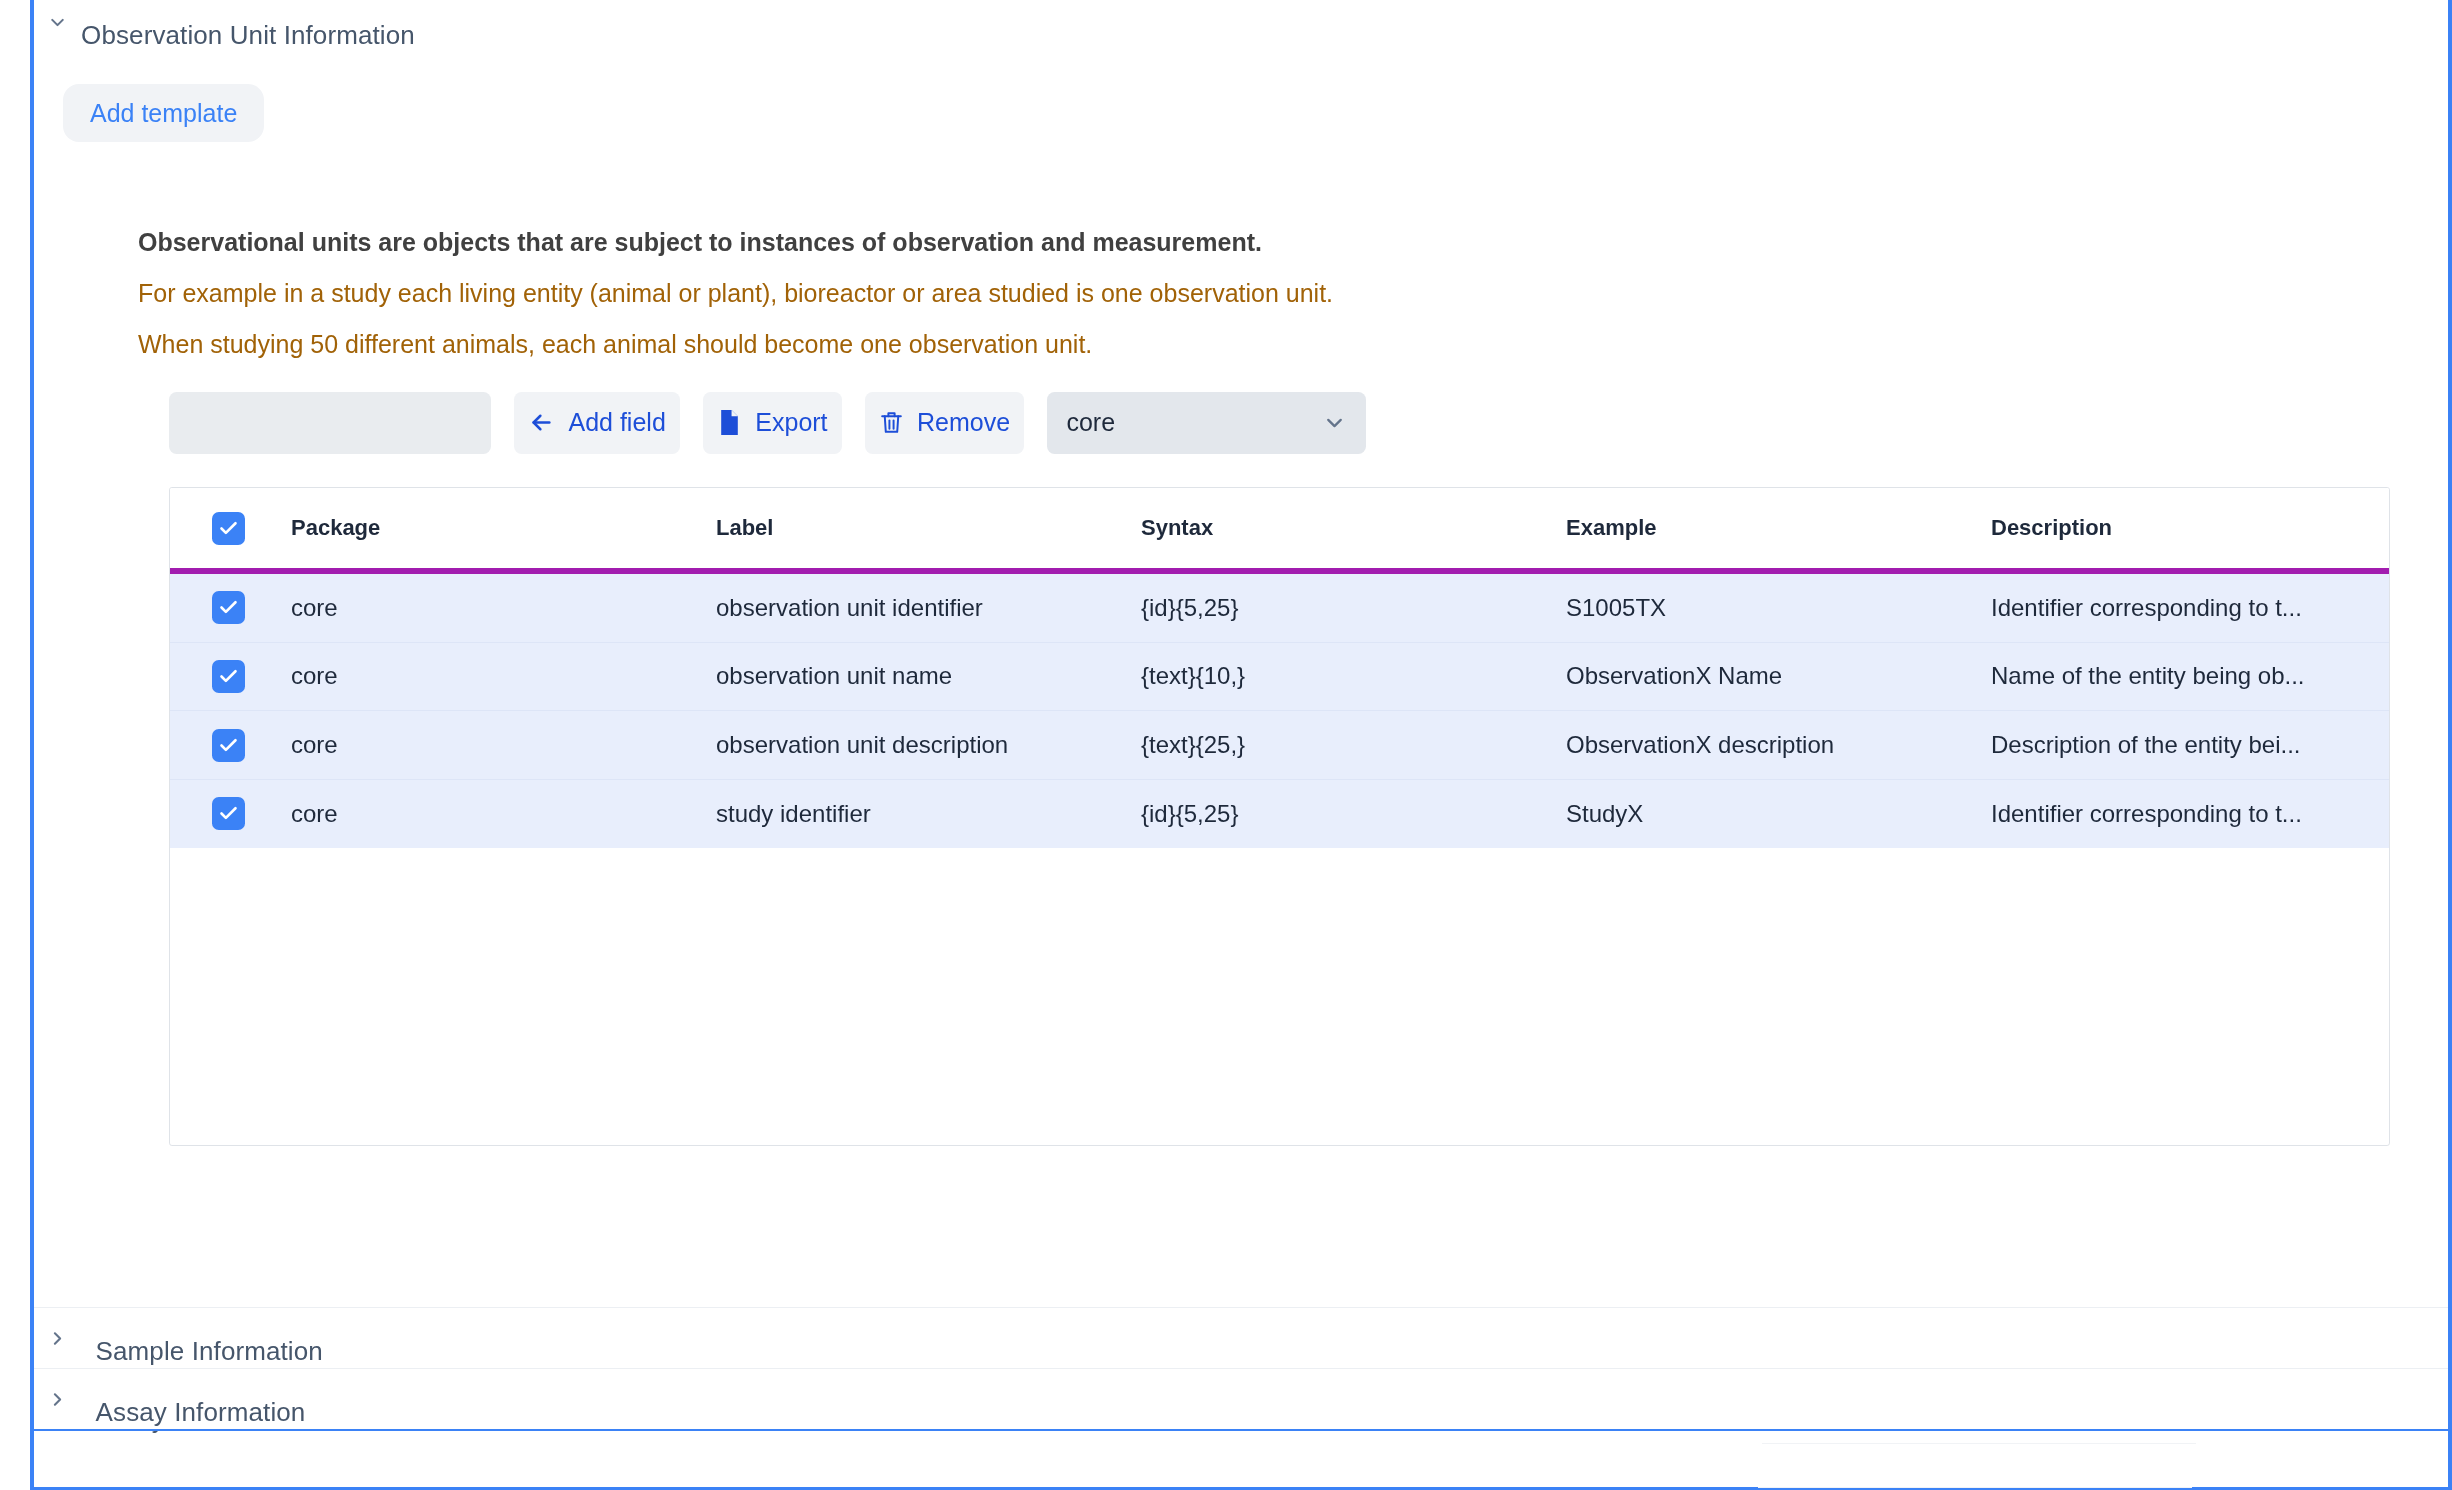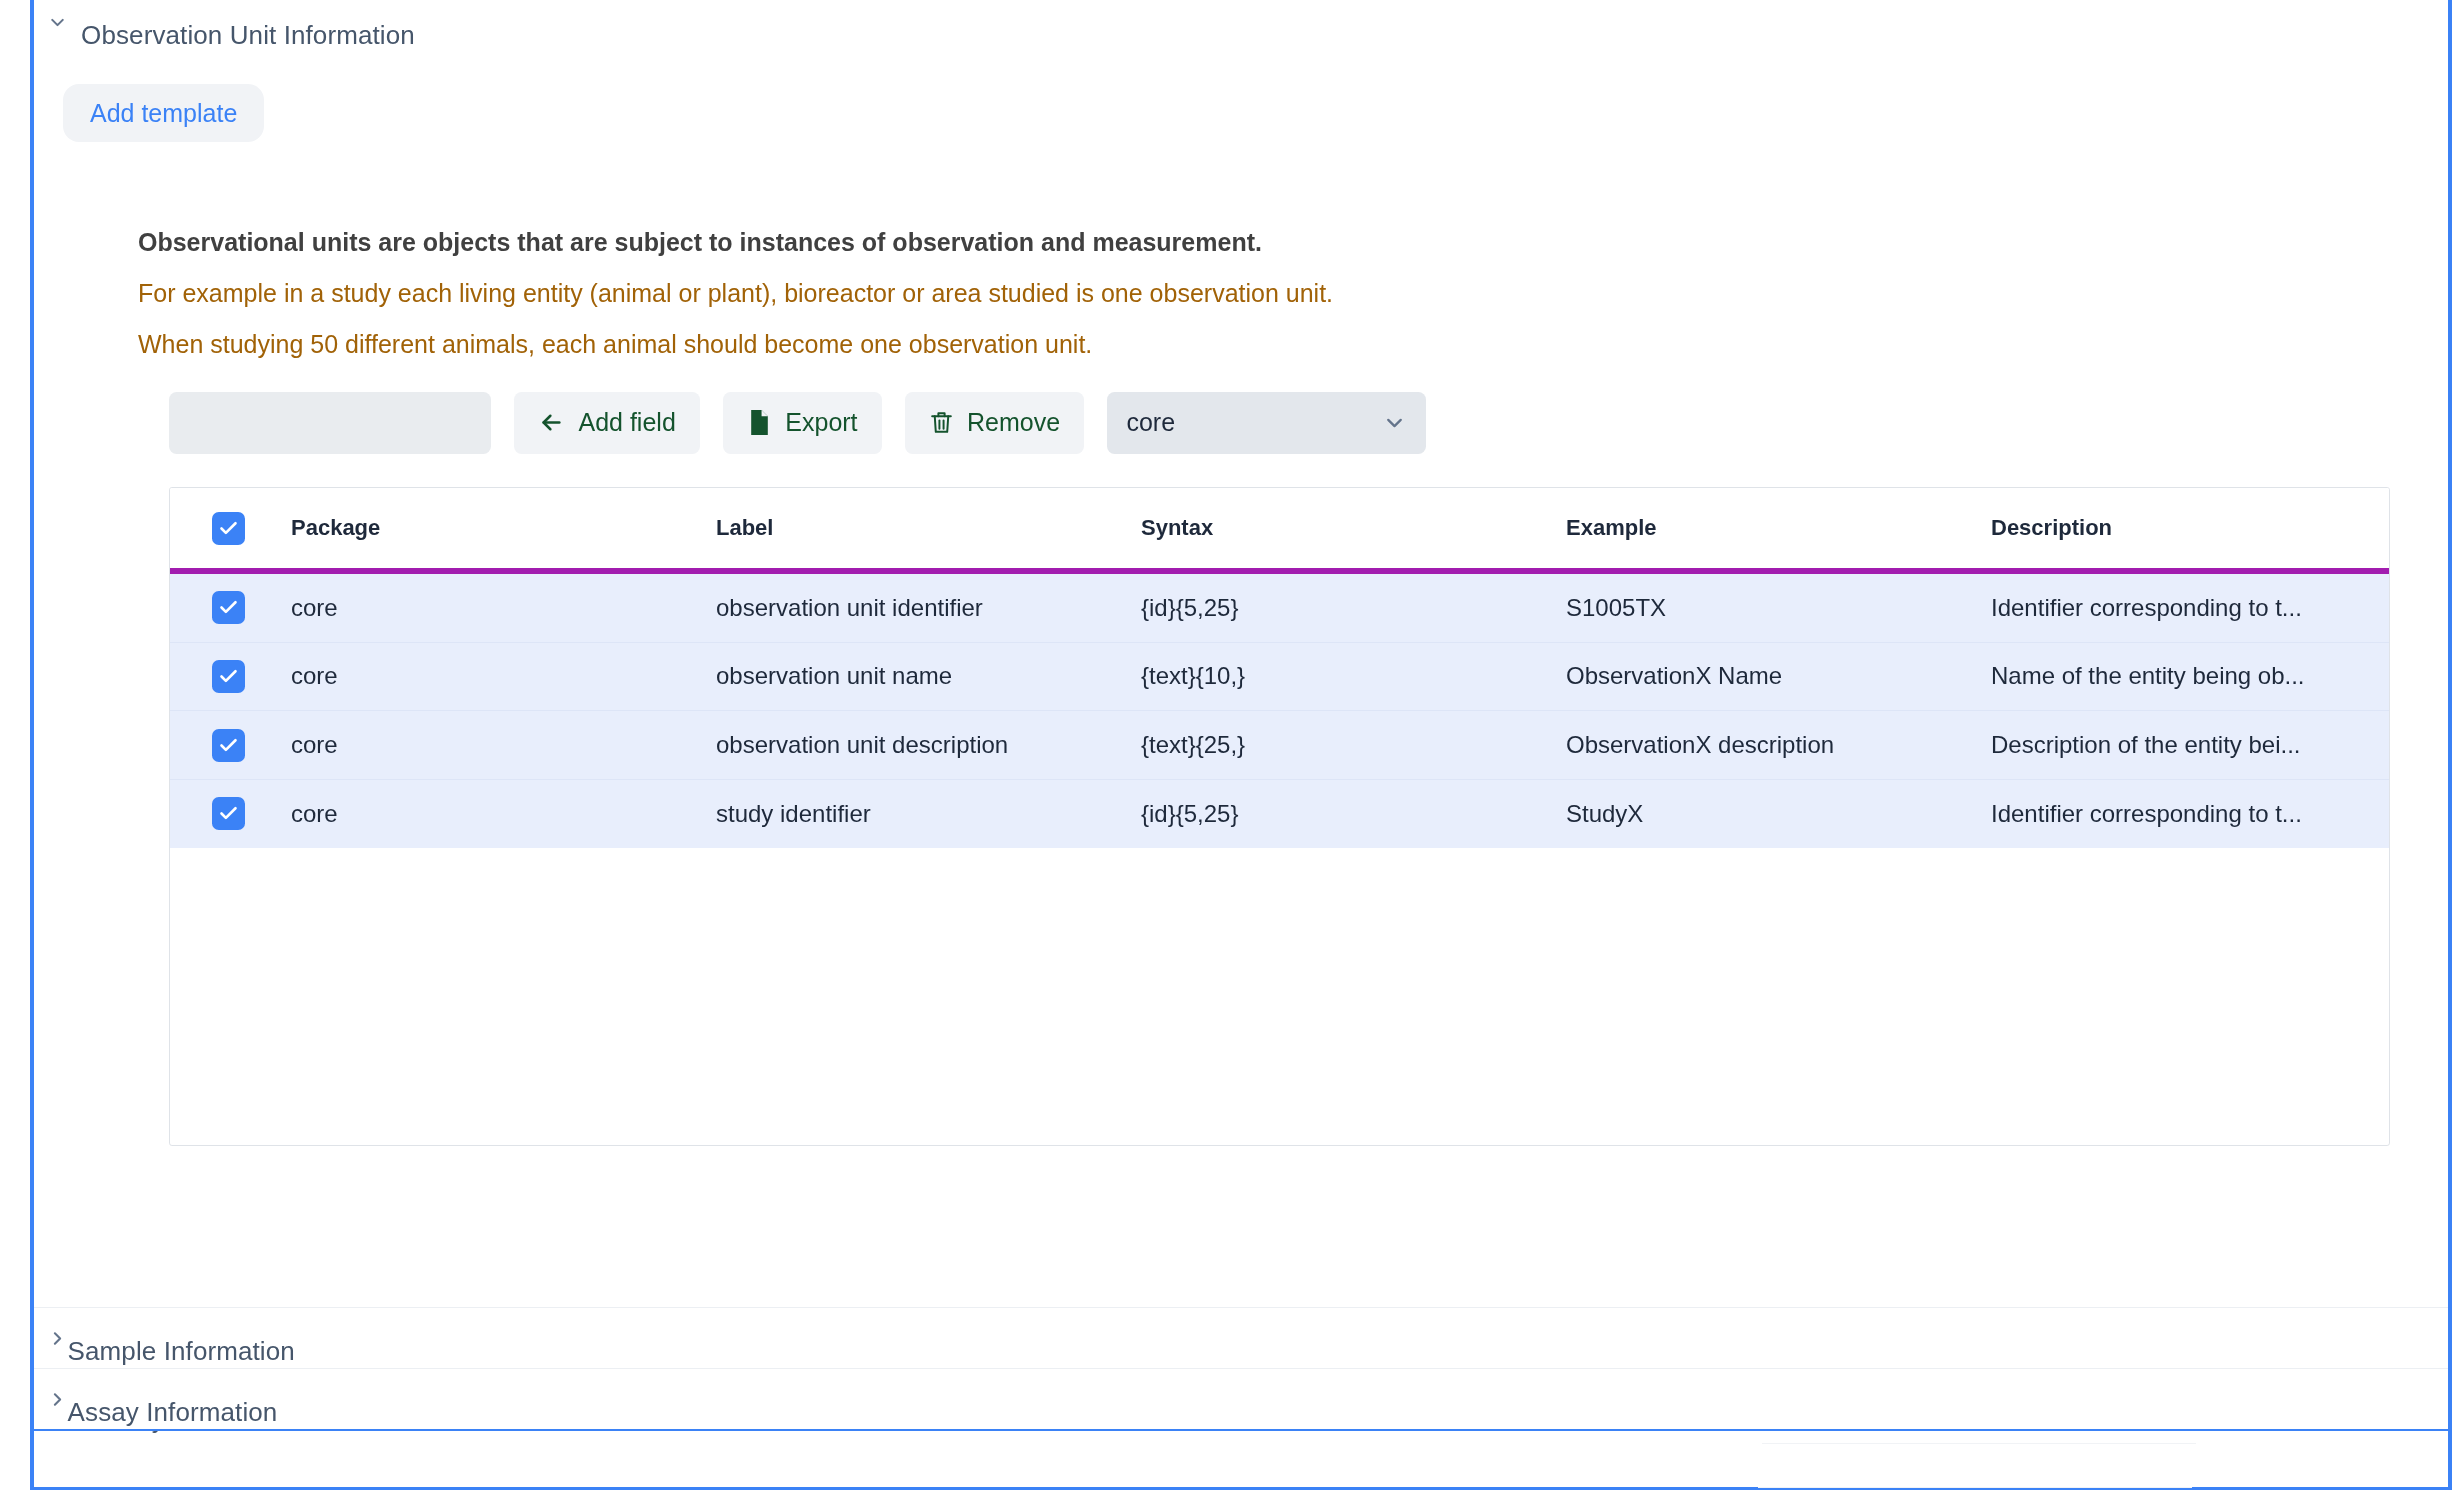--- a/index.html
+++ b/index.html
@@ -110,22 +110,22 @@
     outline: none;
   }
   .tbtn {
     display: inline-flex;
     align-items: center;
     gap: 13.5px;
     background: #f1f3f6;
     border: none;
     border-radius: 7.7px;
     height: 62px;
-    padding: 0 24px;
-    color: #14532d;
+    padding: 0 14px;
+    color: #1d4ed8;
     font-family: "Liberation Sans", sans-serif;
     font-size: 25px;
     cursor: pointer;
     white-space: nowrap;
   }
   .tbtn .ico { display: inline-flex; align-items: center; }
 
   .pkg-select {
     position: relative;
     width: 319px;
@@ -205,21 +205,21 @@
   }
   .cbx svg { display: block; }
 
   
   .collapsed-row {
     border-top: 1px solid #eceff3;
     height: 61px;
     display: flex;
     align-items: center;
     padding-left: 12.6px;
-    gap: 0;
+    gap: 28px;
     cursor: pointer;
   }
   .collapsed-row .chev { width: 21px; height: 21px; display:inline-flex; align-items:center; justify-content:center; color:#64748b; }
 
   
   .panel-ghost {
     position: absolute;
     left: 30px;
     top: 1431px;
     width: 2422px;

